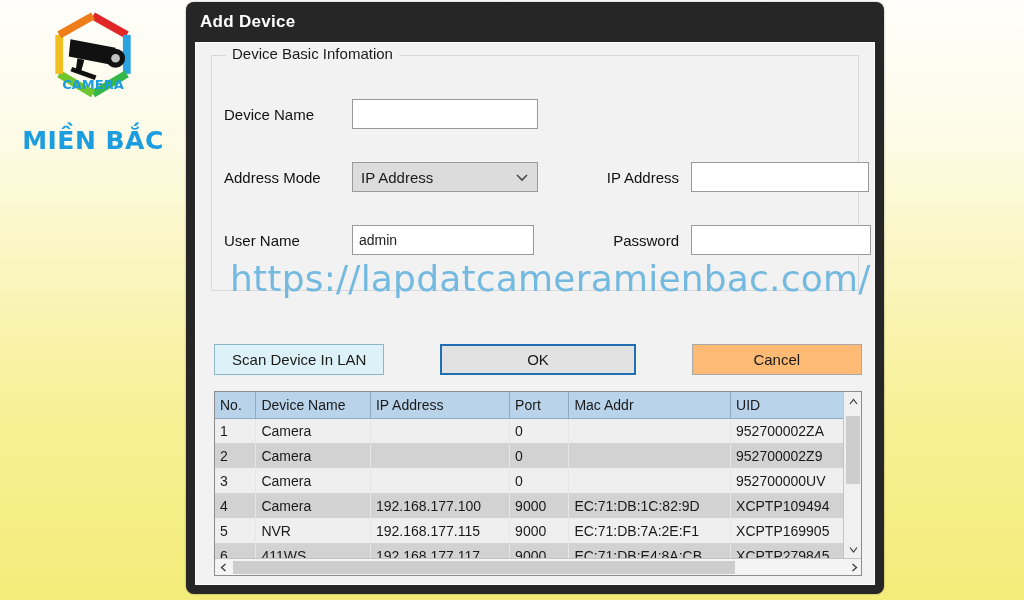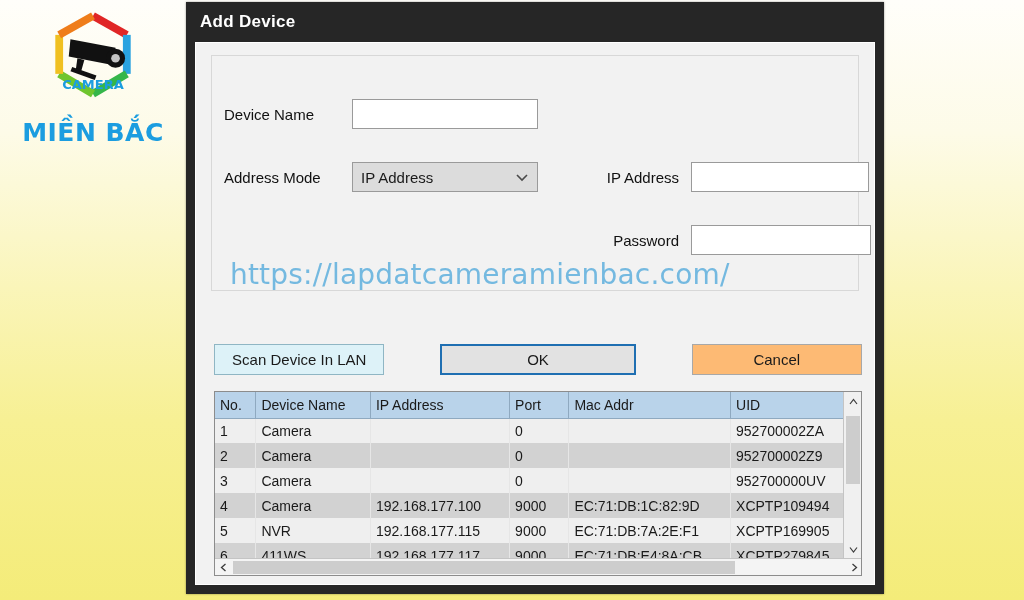--- a/index.html
+++ b/index.html
@@ -19,36 +19,36 @@
     position: absolute;
     left: 0; top: 0;
     width: 186px; height: 185px;
     display: flex; flex-direction: column;
     align-items: center; justify-content: flex-start;
     padding-top: 8px;
   }
   #logo-mark { width: 104px; height: 104px; position: relative; }
   #logo-mark svg { display:block; width: 104px; height: 104px; }
   #brand-name {
-    margin-top: 6px;
+    margin-top: 14px;
     font-size: 25px;
     font-weight: bold;
     color: #1b9de0;
     letter-spacing: 0.5px;
     white-space: nowrap;
     font-family: "DejaVu Sans", sans-serif;
   }
 
   
   #dialog-window {
     position: absolute;
     left: 186px; top: 2px;
     width: 698px; height: 592px;
     background: #262626;
-    border-radius: 0;
+    border-radius: 8px;
     padding: 0;
     box-shadow: 0 0 2px rgba(0,0,0,.4);
   }
   #titlebar {
     height: 40px;
     display: flex; align-items: center;
     padding-left: 14px;
     color: #ffffff;
     font-size: 17px;
     font-weight: bold;
@@ -233,21 +233,21 @@
     height: 13px;
     width: 502px;
     background: #cdcdcd;
     margin-left: 1px;
   }
 
   
   #watermark {
     position: absolute;
     left: 230px; top: 258px;
-    font-size: 28px;
+    font-size: 36px;
     color: #74b9e0;
     white-space: nowrap;
     letter-spacing: .2px;
     font-family: "DejaVu Sans", sans-serif;
     pointer-events: none;
   }
 </style>
 </head>
 <body>
 
@@ -279,38 +279,43 @@
 
 <div id="dialog-window">
 
   <div id="titlebar">
     <span>Add Device</span>
   </div>
 
   <div id="dialog-body">
 
     <div id="groupbox">
+      <div id="groupbox-legend">Device Basic Infomation</div>
 
       <div class="field-row" id="row-device-name">
         <span class="field-label">Device Name</span>
         <div class="text-input" id="input-device-name"></div>
       </div>
 
       <div class="field-row" id="row-register-mode">
         <span class="field-label">Address Mode</span>
         <div class="select-input" id="select-register-mode">
           <span>IP Address</span>
           <span class="chevron">
             <svg viewBox="0 0 14 14" xmlns="http://www.w3.org/2000/svg">
               <path d="M2 5 L7 10 L12 5" stroke="#4a4a4a" stroke-width="1.6" fill="none"></path>
             </svg>
           </span>
         </div>
       </div>
 
+      <div class="field-row" id="row-user-name">
+        <span class="field-label">User Name</span>
+        <div class="text-input" id="input-user-name">admin</div>
+      </div>
 
 
       <div class="field-row" id="row-ip-address">
         <span class="field-label">IP Address</span>
         <div class="text-input" id="input-ip-address"></div>
       </div>
 
       <div class="field-row" id="row-password">
         <span class="field-label">Password</span>
         <div class="text-input" id="input-password"></div>

